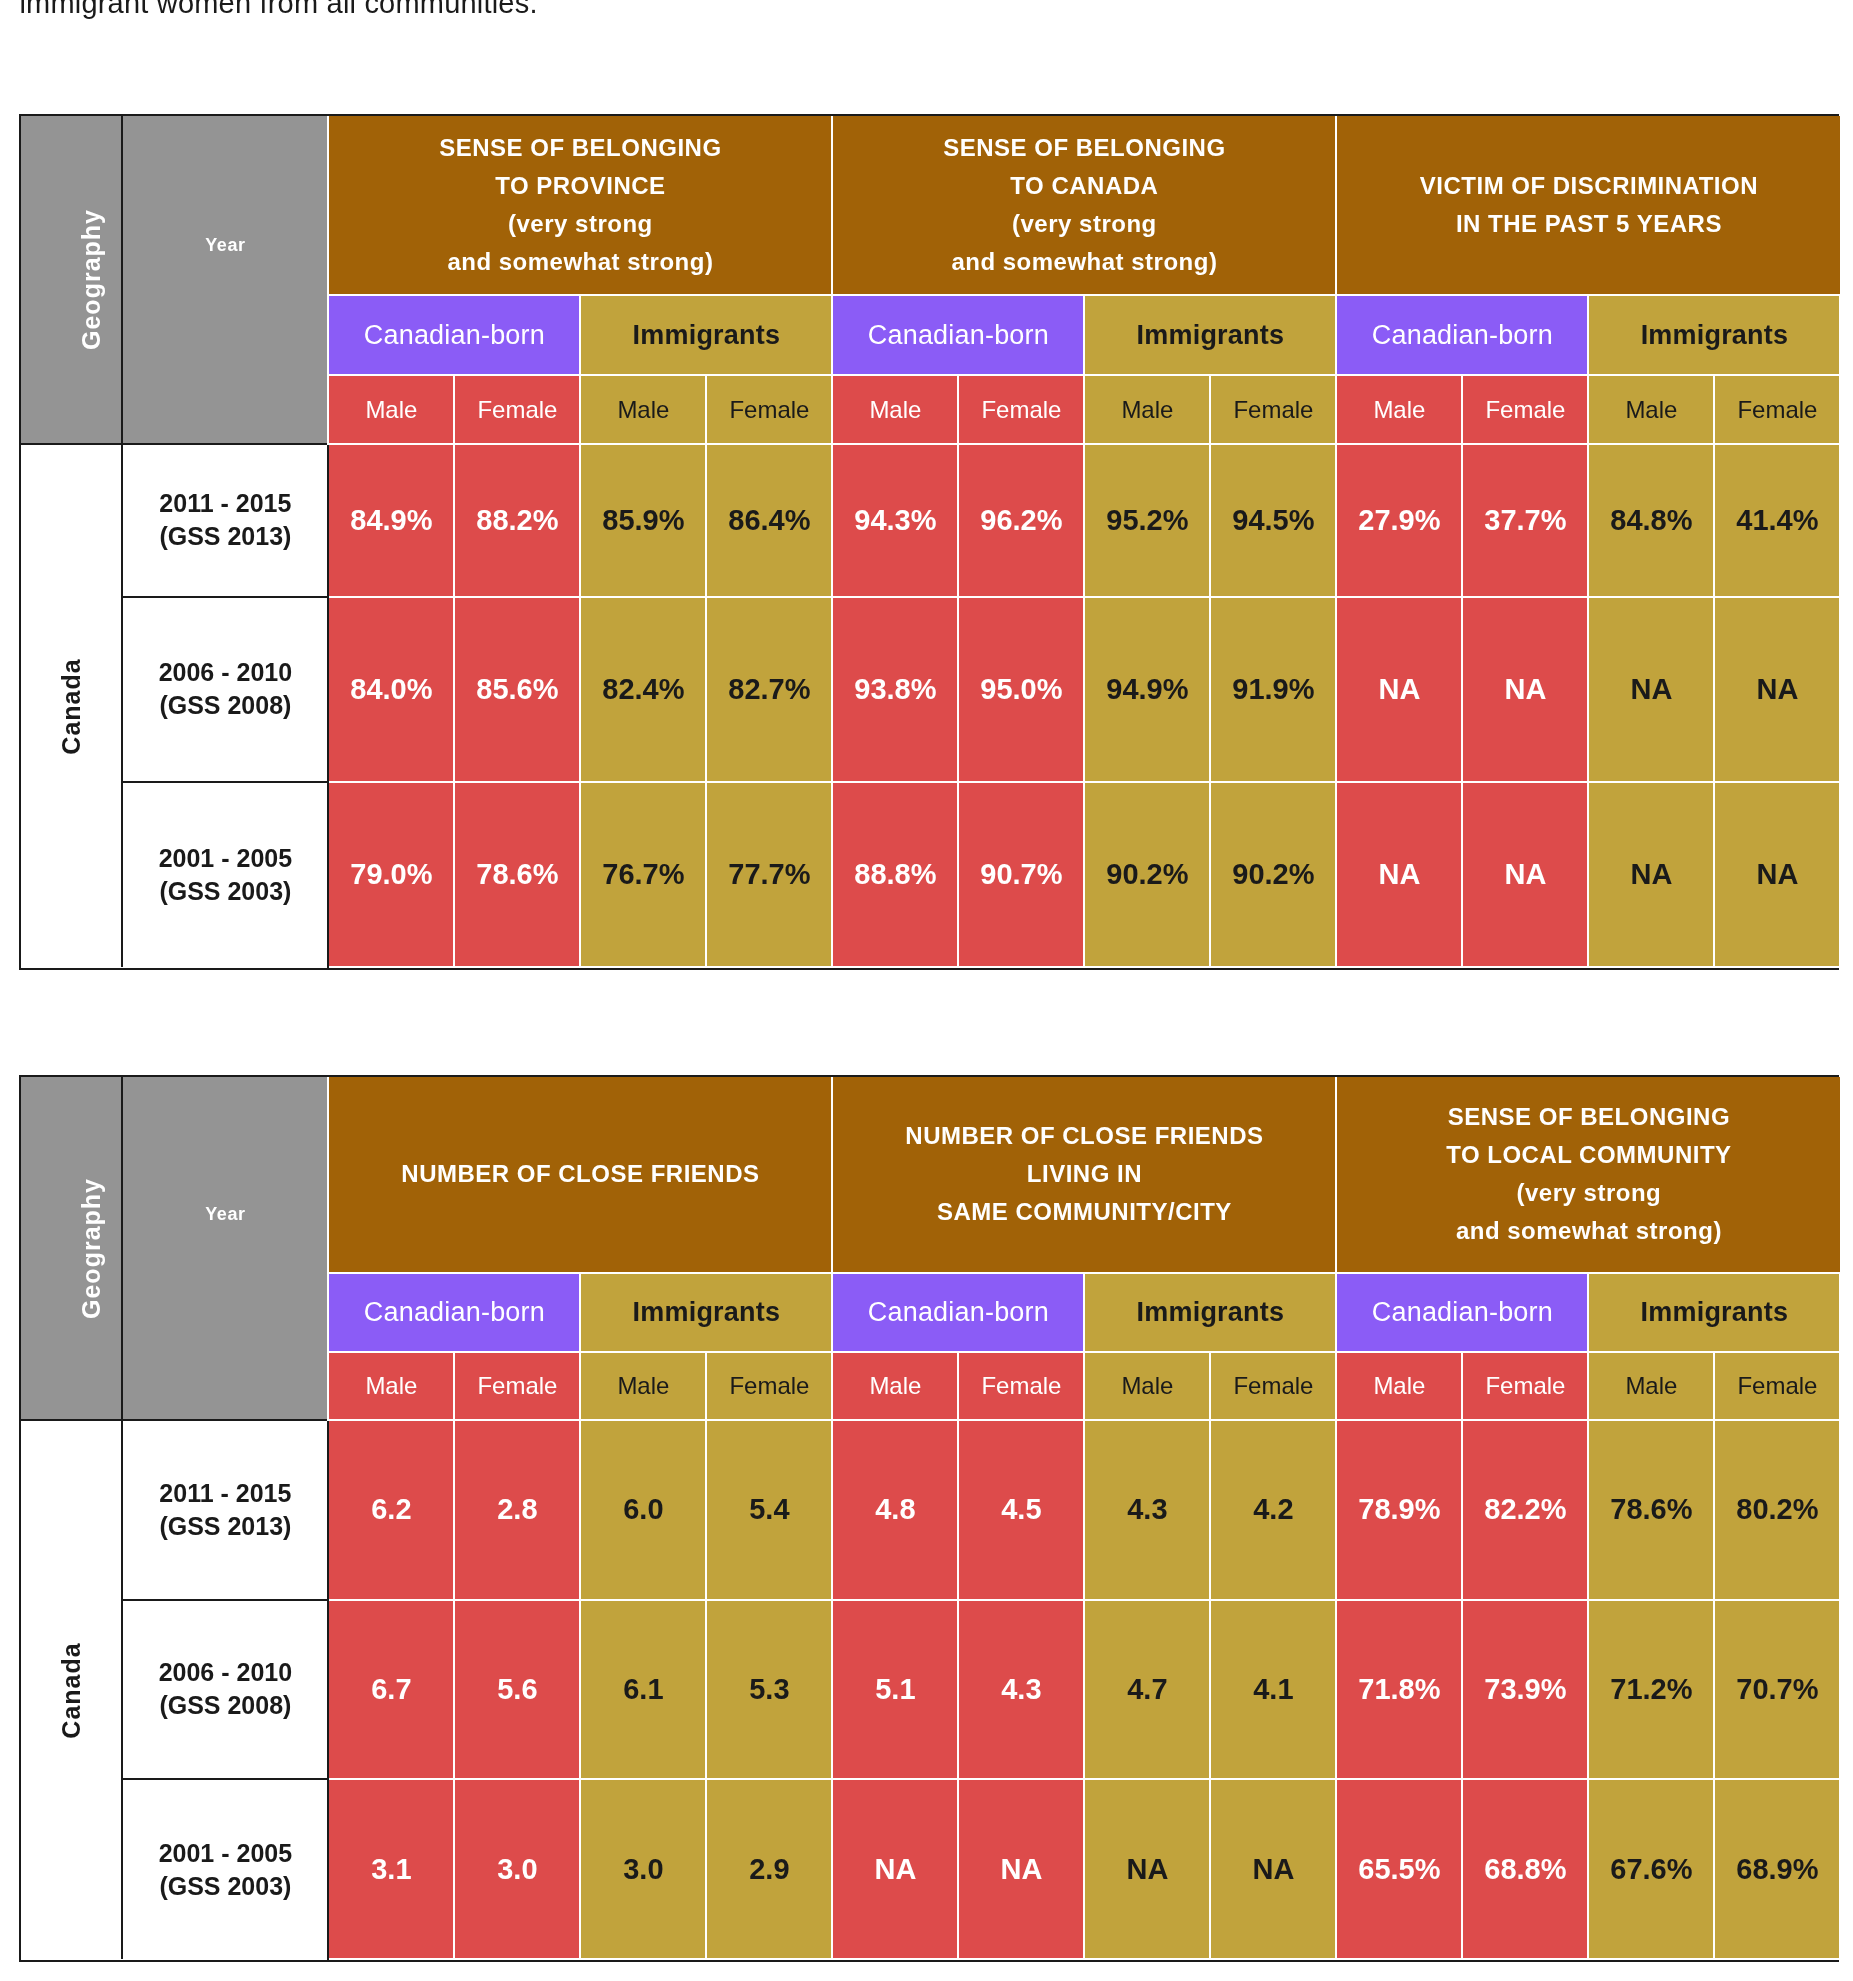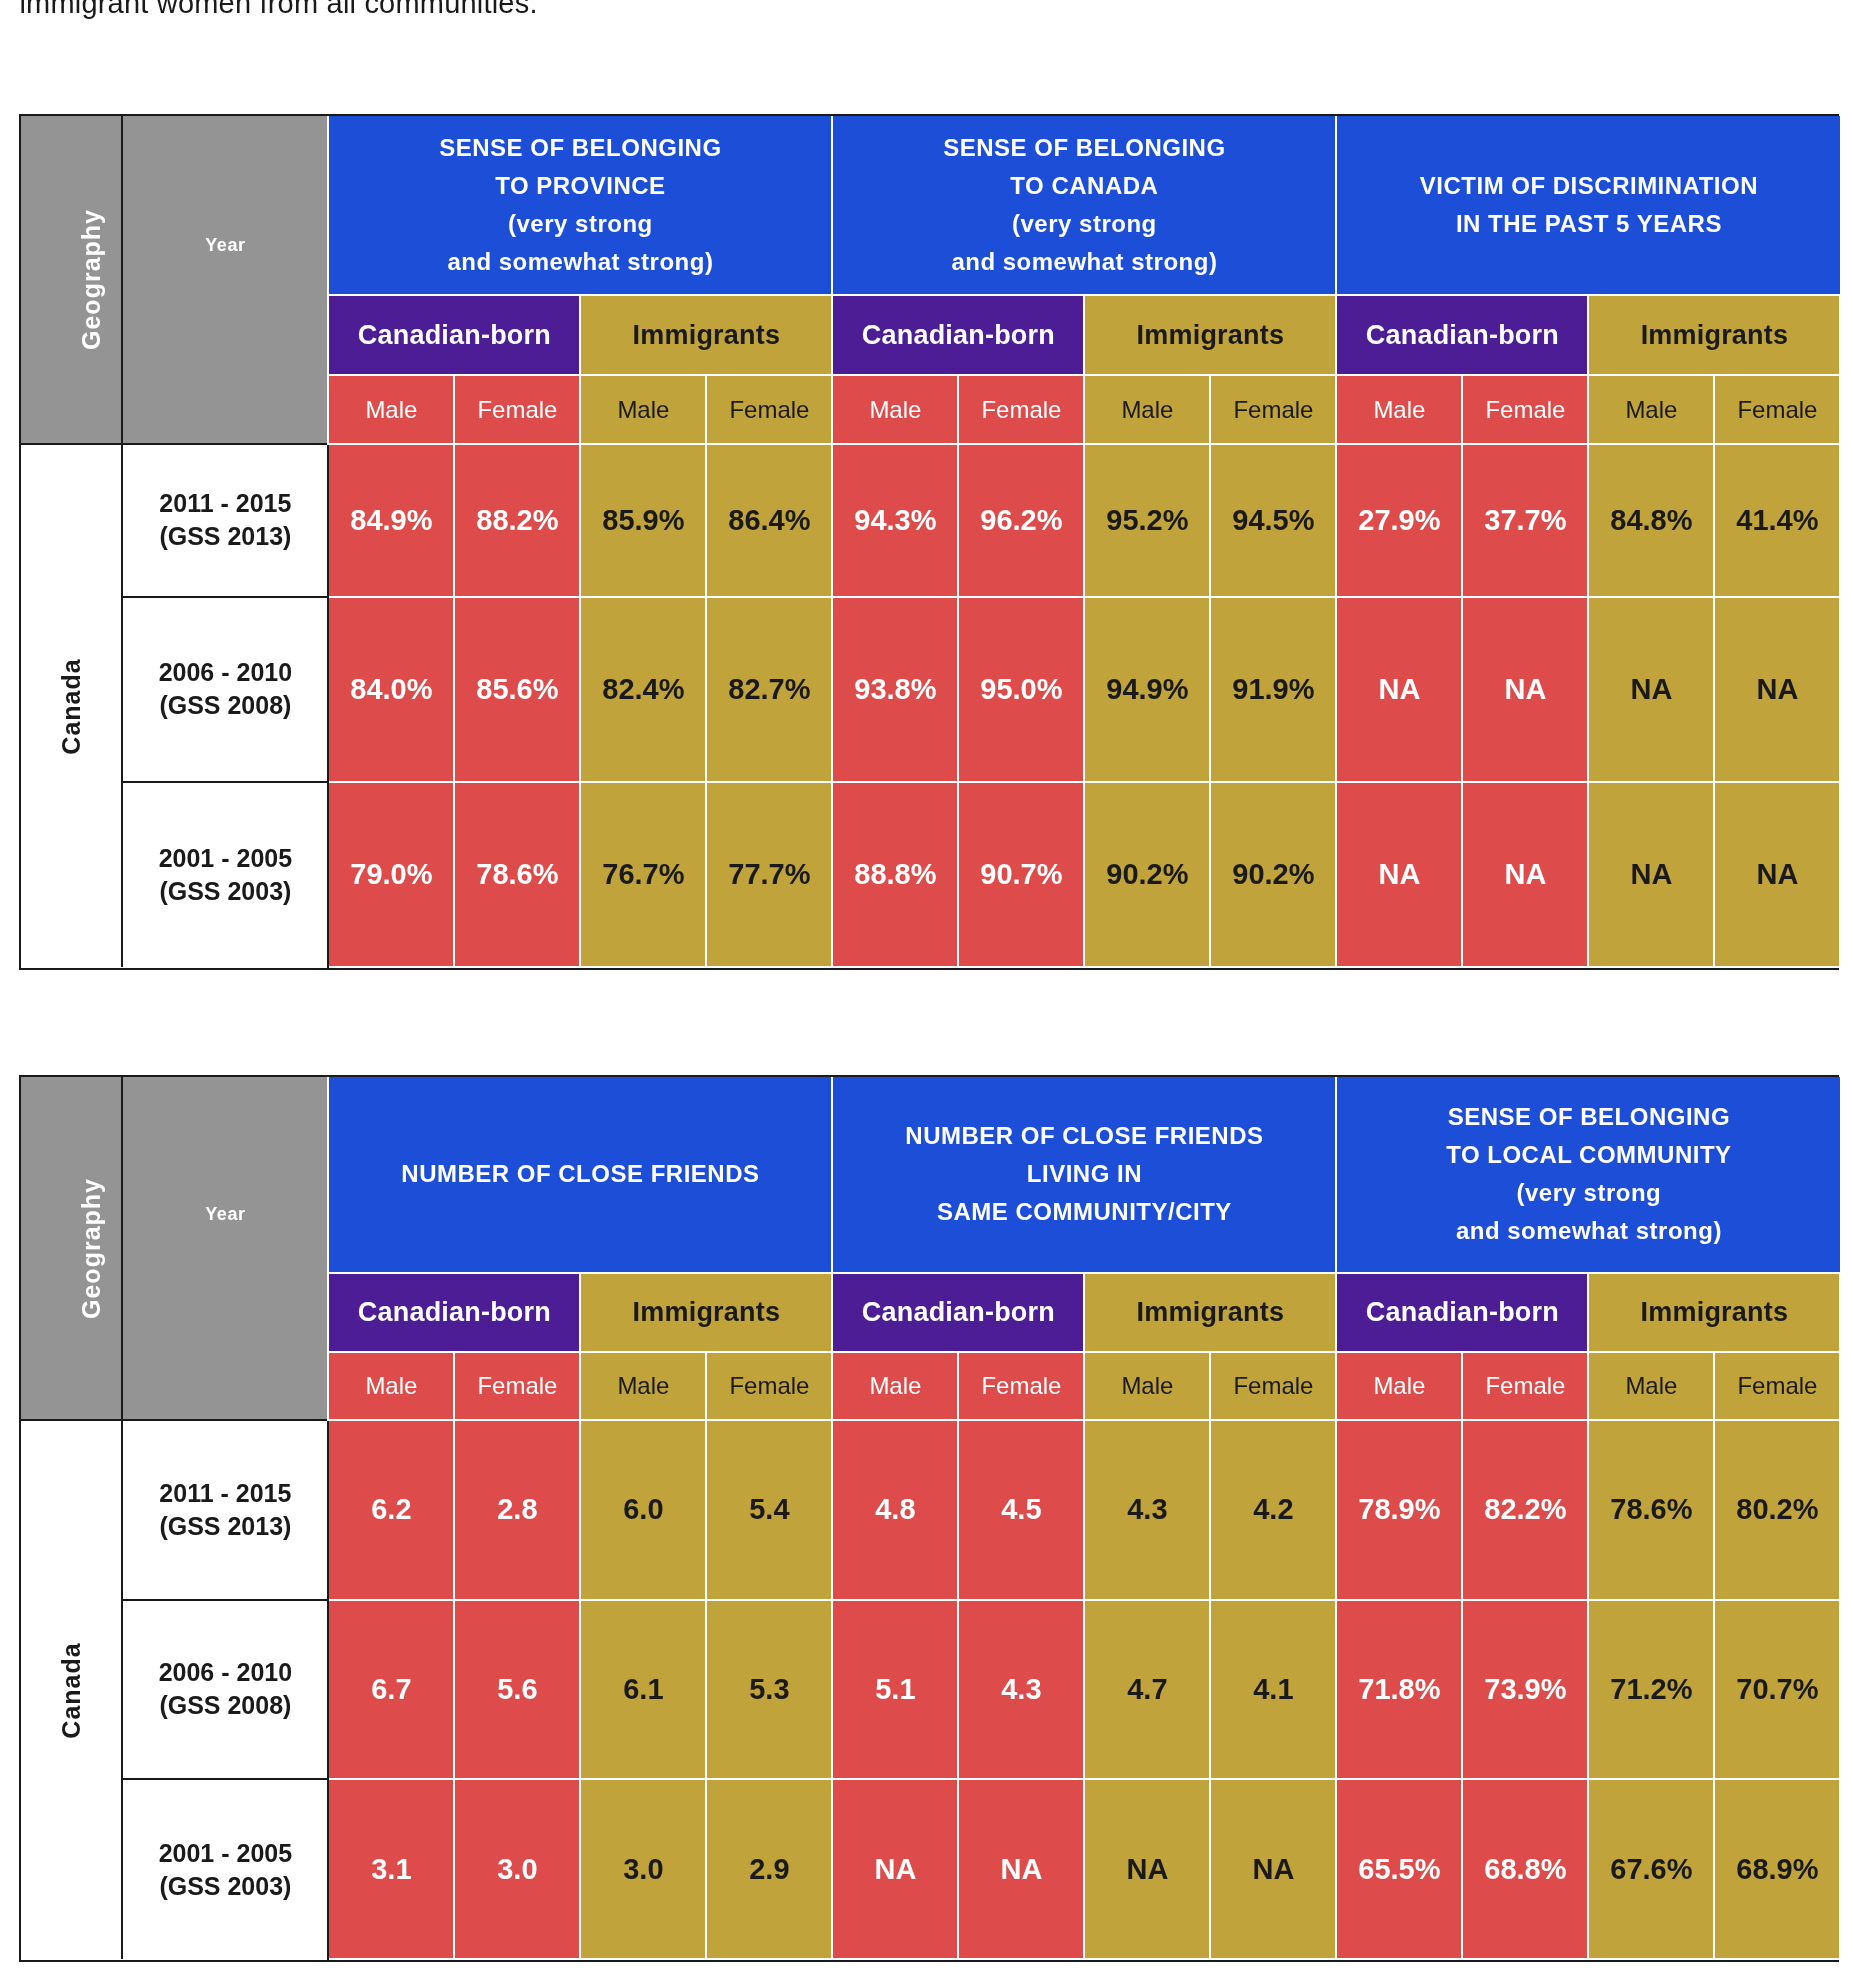--- a/index.html
+++ b/index.html
@@ -61,21 +61,21 @@
     box-sizing: border-box;
   }
 
   
   col.c-geo   { width: 101px; }
   col.c-year  { width: 206px; }
   col.c-data  { width: 126px; }
 
   
   .hdr-gray {
-    background: #1d4ed8;
+    background: #a16207;
     color: #ffffff;
     font-weight: bold;
     font-size: 24px;
     line-height: 38px;
     letter-spacing: 0.5px;
     border-right: 2.9px solid #ffffff;
   }
 
   .hdr-geo {
     background: #949494;
@@ -94,23 +94,23 @@
     background: #949494;
     color: #ffffff;
     font-weight: bold;
     font-size: 18px;
     letter-spacing: 0.5px;
     border-right: 2.9px solid #ffffff;
   }
 
   
   .grp-red {
-    background: #4c1d95;
-    color: #ffffff;
-    font-weight: bold;
+    background: #8b5cf6;
+    color: #ffffff;
+    font-weight: normal;
     font-size: 27px;
     letter-spacing: 0.2px;
     border: 2.9px solid #ffffff;
   }
   .grp-gold {
     background: #c1a33c;
     color: #1a1a1a;
     font-weight: bold;
     font-size: 27px;
     letter-spacing: 0.2px;

